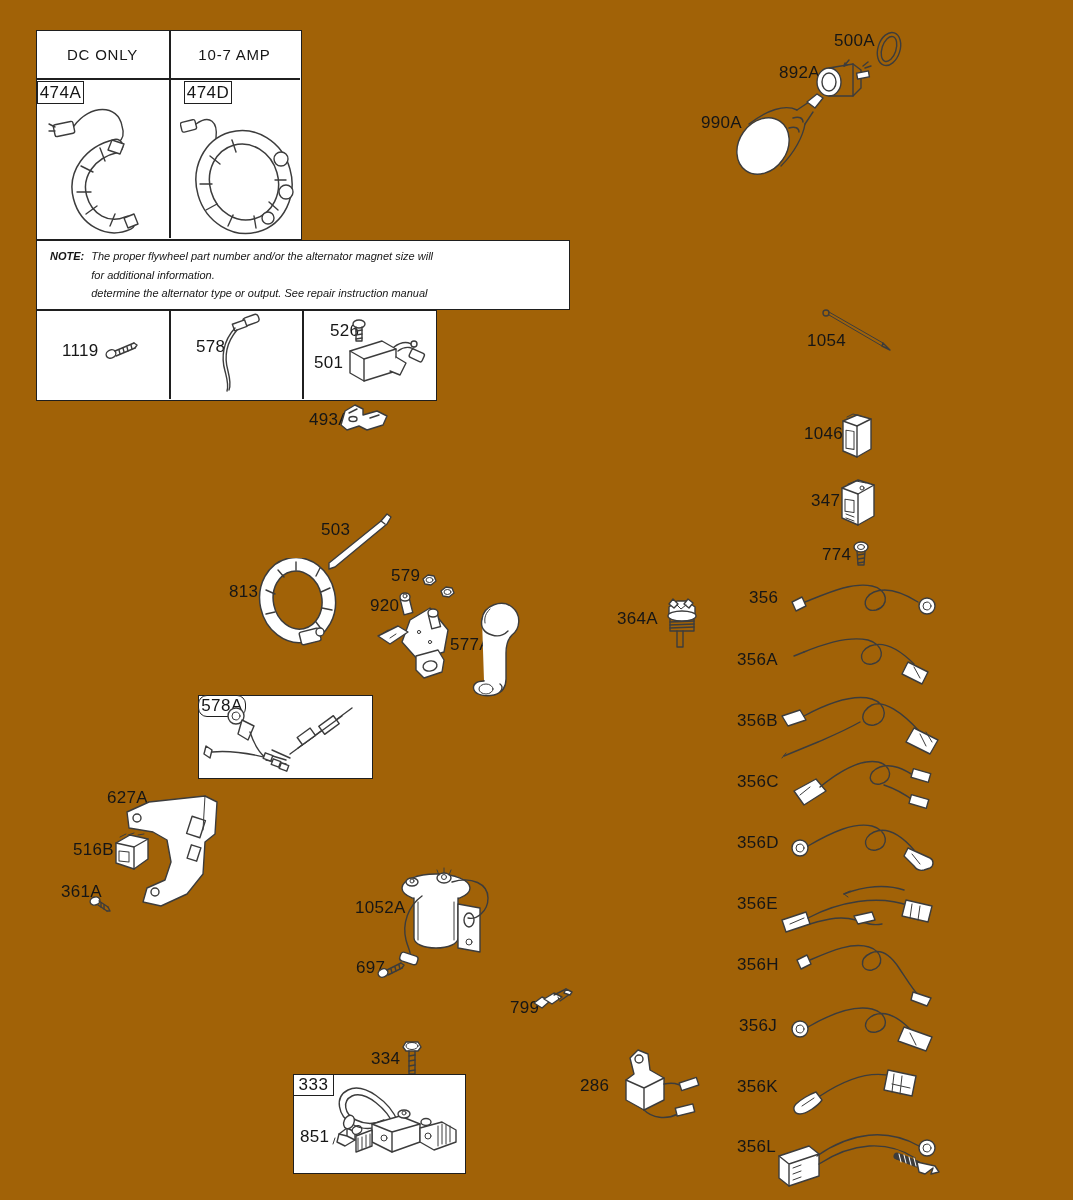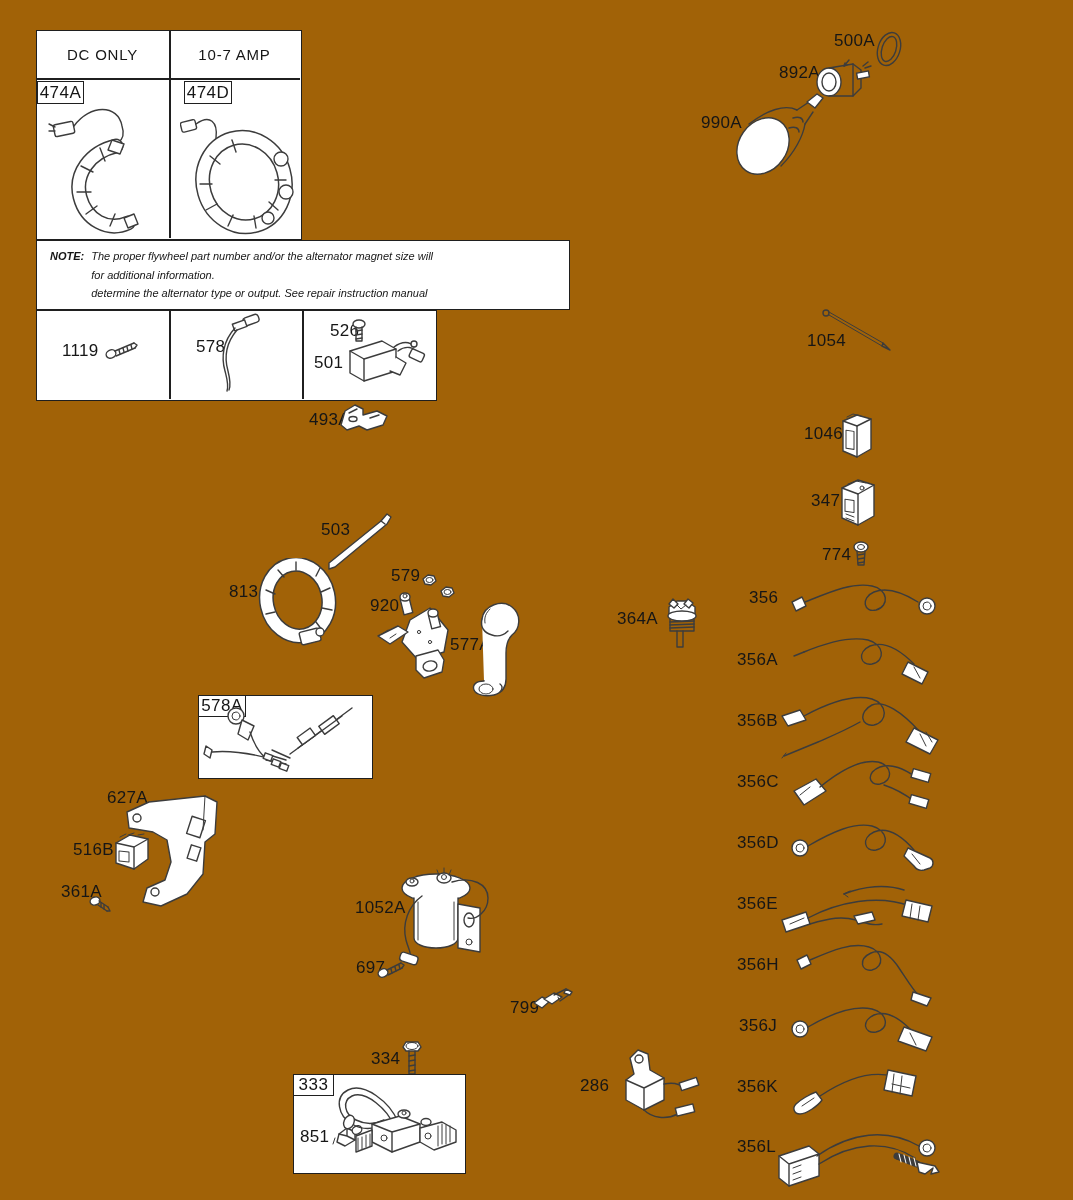--- a/index.html
+++ b/index.html
@@ -266,21 +266,21 @@
     <path d="M20,8 L24,12 L29,8" class="thin"></path>
     <ellipse class="wfill" cx="25" cy="19" rx="14" ry="5"></ellipse>
     <path d="M13,22 L13,34 L37,34 L37,22"></path>
     <line x1="13" y1="25" x2="37" y2="24"></line>
       <line x1="13" y1="28" x2="37" y2="27"></line>
       <line x1="13" y1="31" x2="37" y2="30"></line>
     <path d="M20,34 L20,50 L26,50 L26,34"></path>
   </svg>
 
   <div class="frame" style="left:198px;top:695px;width:173px;height:82px;"></div>
-  <div class="tag" style="left:198px;top:695px;width:46px;height:20px;">578A</div>
+  <div class="tag" style="left:198px;top:695px;width:46px;height:20px;border-radius:9px;">578A</div>
   <svg class="art" style="left:202px;top:700px;" width="166" height="74" viewBox="0 0 166 74">
     <circle class="wfill" cx="34" cy="16" r="8"></circle>
       <circle cx="34" cy="16" r="4" class="thin"></circle>
     <path class="wfill" d="M40,20 L52,26 L46,40 L36,34 Z"></path>
     <path d="M48,32 C52,44 56,52 64,58"></path>
     <path d="M150,8 L96,48"></path>
     <rect class="wfill" x="118" y="20" width="18" height="10" transform="rotate(-36 127 25)"></rect>
     <path d="M140,16 L88,54"></path>
     <rect class="wfill" x="96" y="32" width="16" height="9" transform="rotate(-36 104 36)"></rect>
     <path d="M10,52 C30,50 50,54 66,58"></path>

